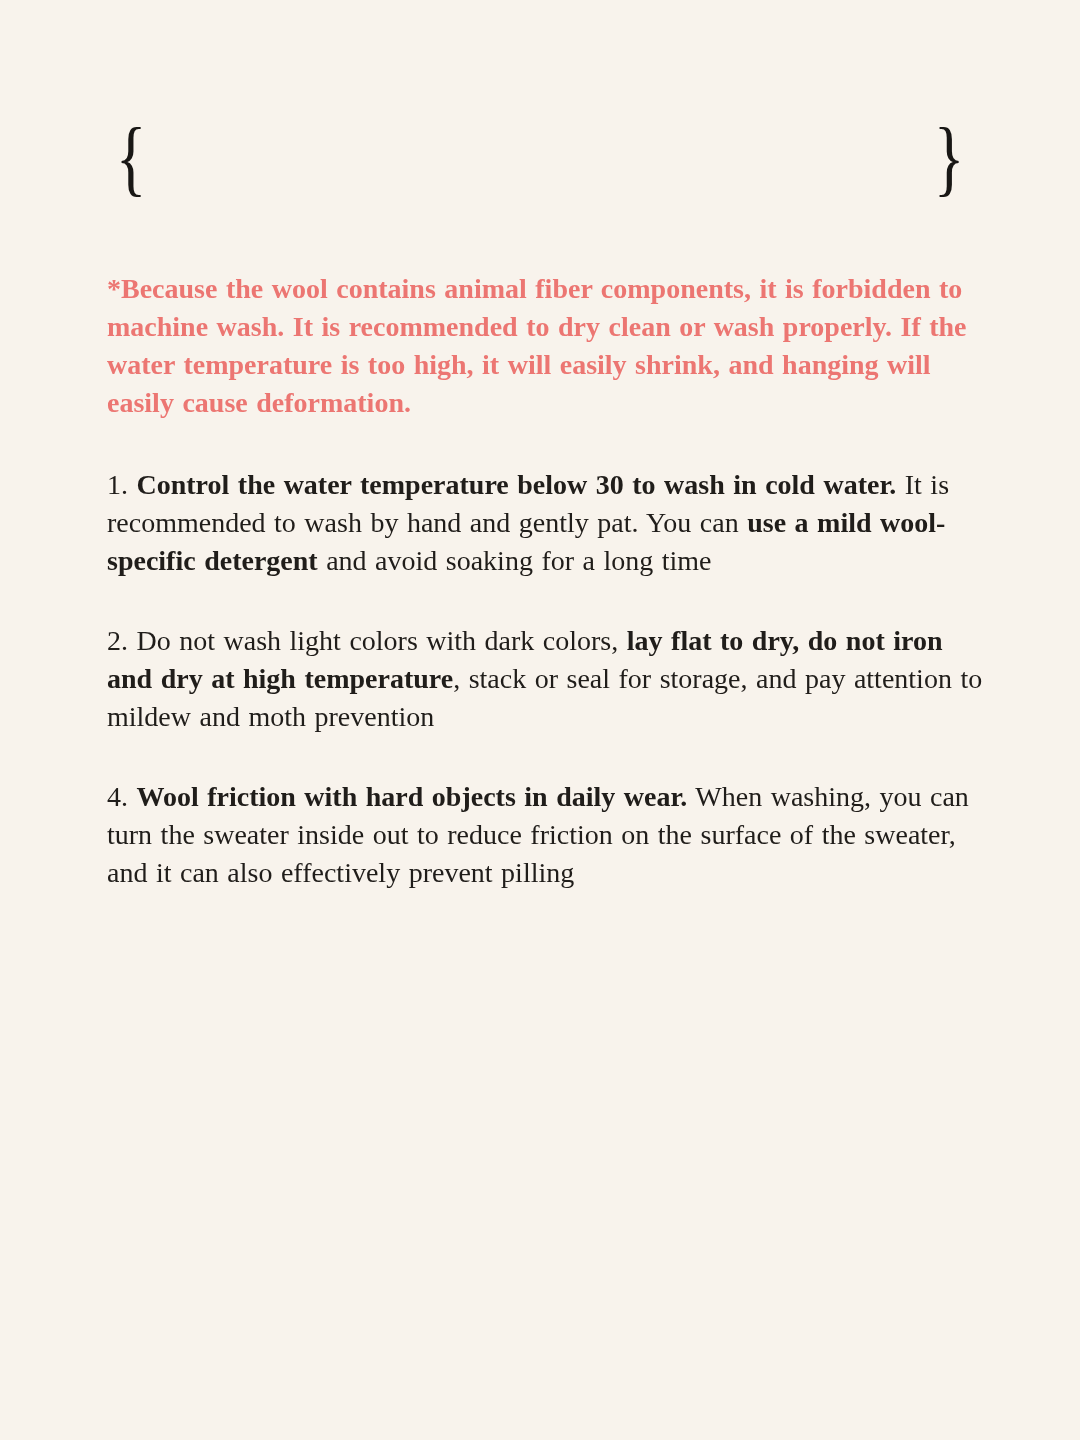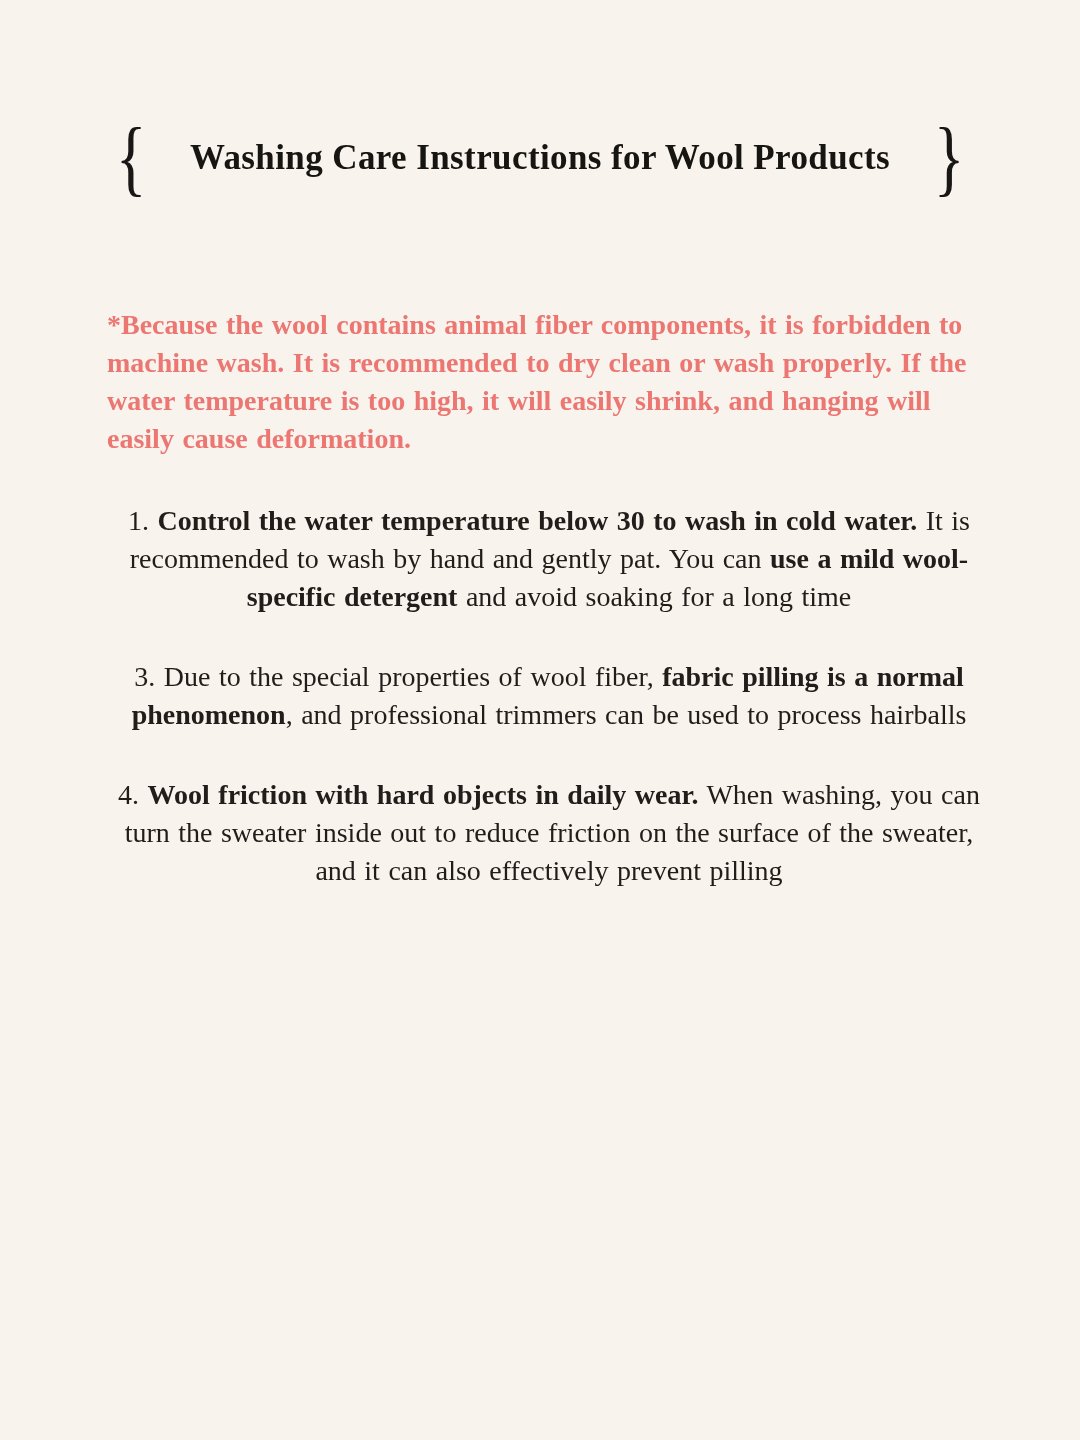--- a/index.html
+++ b/index.html
@@ -49,46 +49,45 @@
   .body-col {
     width: 884px;
   }
   .para {
     font-size: 28px;
     line-height: 38px;
     word-spacing: 1.5px;
     text-align: left;
   }
   .warning {
-    margin-top: 102px;
+    margin-top: 66px;
     color: var(--accent);
     font-weight: 700;
   }
-  .item { margin-top: 42px; text-align: center; }
+  .item { margin-top: 42px; }
   .item.first { margin-top: 44px; }
   .b { font-weight: 700; }
 </style>
 </head>
 <body>
 
 <div class="page">
 
   <div class="header-row">
     <span class="brace">{</span>
-    <h1 class="title">Washing Care Instructions for Wool Products</h1>
     <span class="brace">}</span>
   </div>
 
   <div class="body-col">
 
     <p class="para warning">*Because the wool contains animal fiber components, it is forbidden to machine wash. It is recommended to dry clean or wash properly. If the water temperature is too high, it will easily shrink, and hanging will easily cause deformation.</p>
 
     <p class="para item first"><span>1. </span><span class="b">Control the water temperature below 30 to wash in cold water.</span><span> It is recommended to wash by hand and gently pat. You can </span><span class="b">use a mild wool-specific detergent</span><span> and avoid soaking for a long time</span></p>
 
+    <p class="para item"><span>2. Do not wash light colors with dark colors, </span><span class="b">lay flat to dry, do not iron and dry at high temperature</span><span>, stack or seal for storage, and pay attention to mildew and moth prevention</span></p>
 
-    <p class="para item"><span>3. Due to the special properties of wool fiber, </span><span class="b">fabric pilling is a normal phenomenon</span><span>, and professional trimmers can be used to process hairballs</span></p>
 
     <p class="para item"><span>4. </span><span class="b">Wool friction with hard objects in daily wear.</span><span> When washing, you can turn the sweater inside out to reduce friction on the surface of the sweater, and it can also effectively prevent pilling</span></p>
 
 
 
   </div>
 </div>
 
 </body></html>

